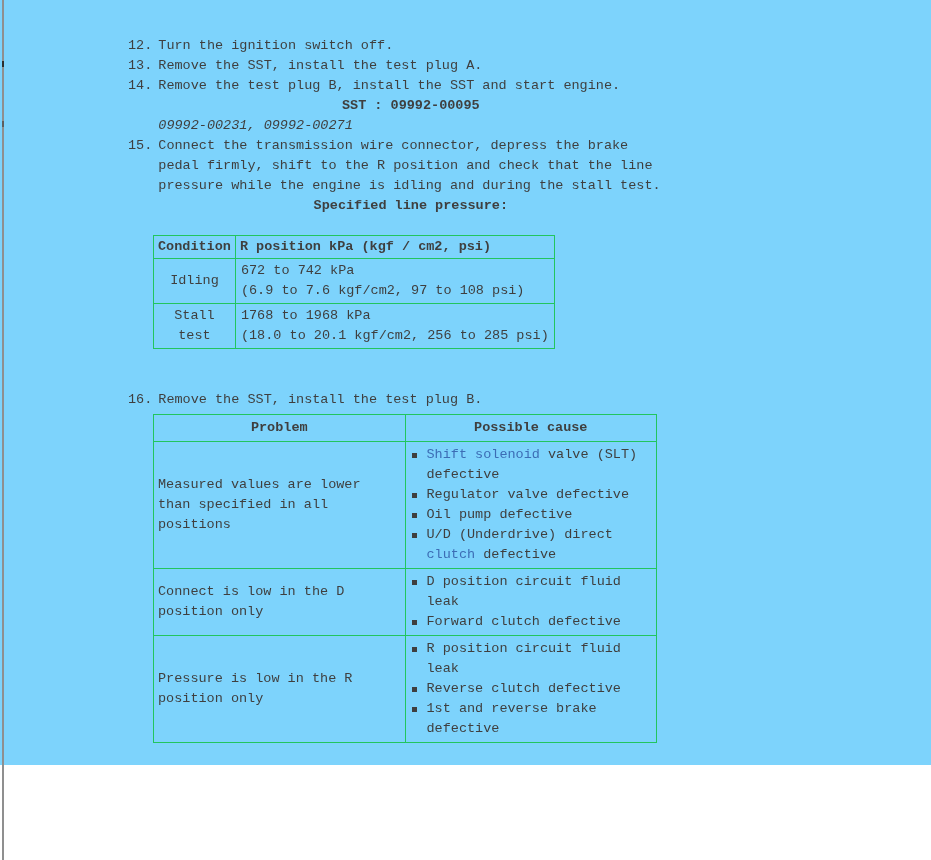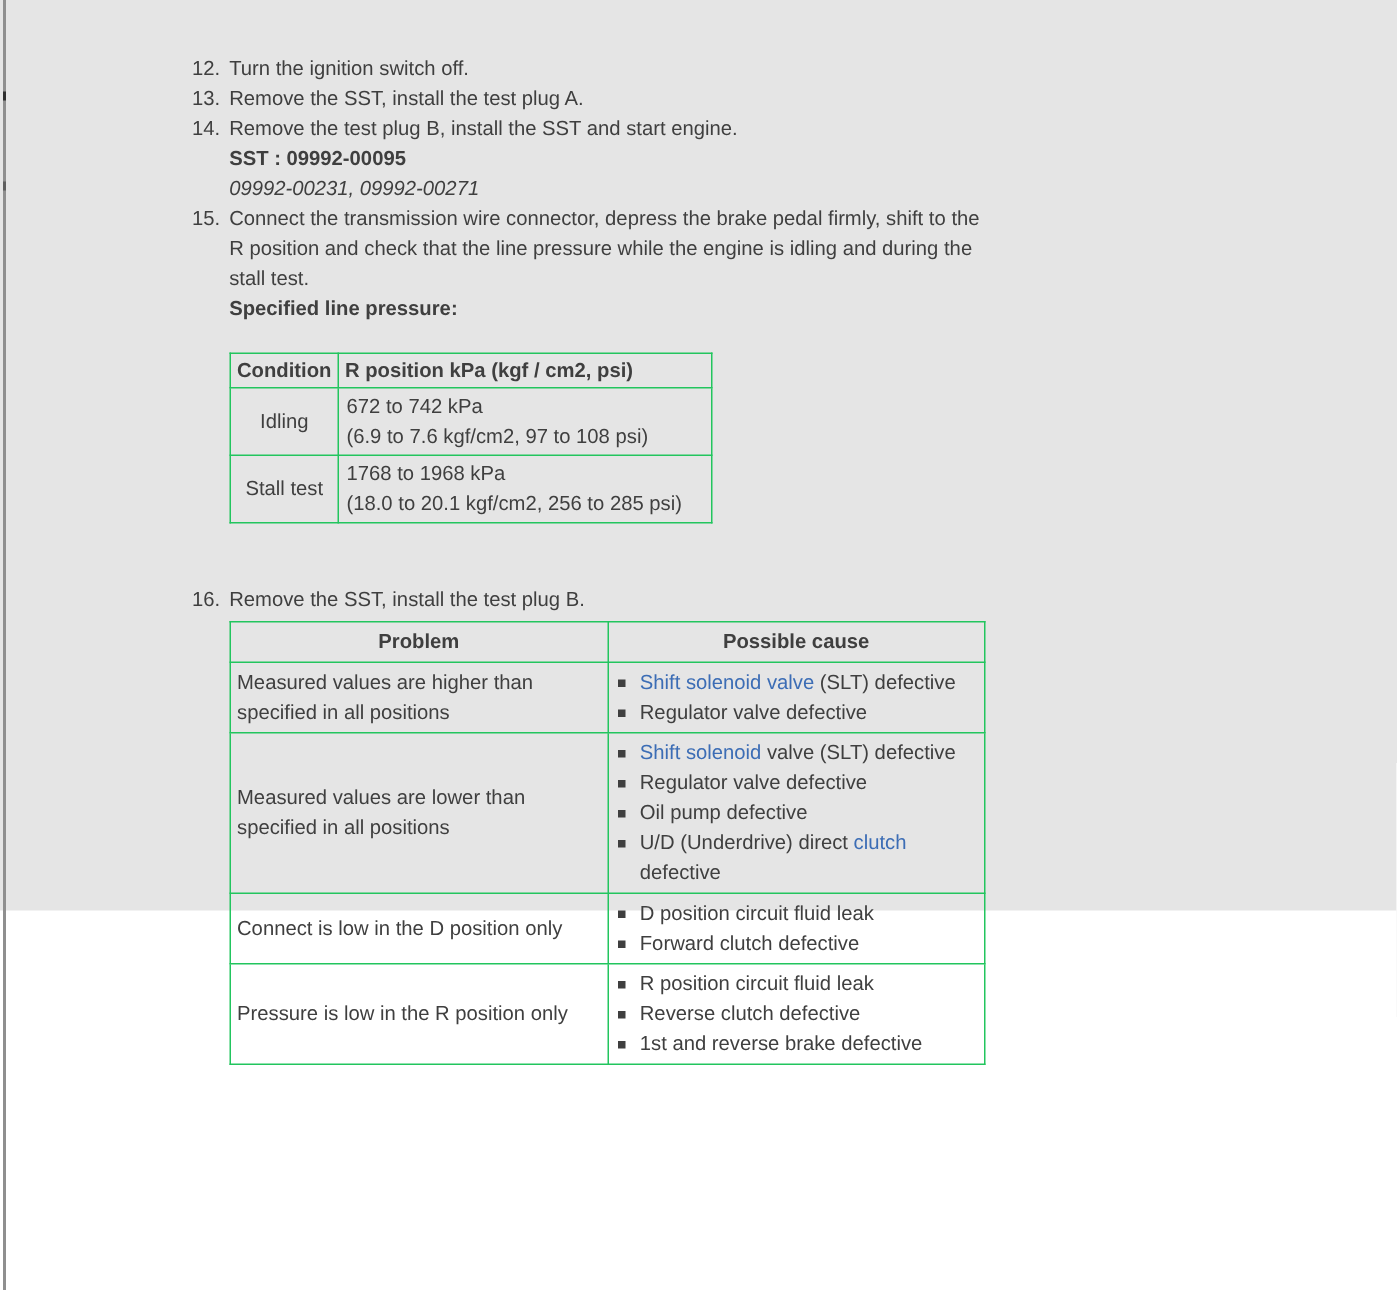--- a/index.html
+++ b/index.html
@@ -8,22 +8,23 @@
     background: #ffffff;
     width: 931px;
     height: 860px;
     overflow: hidden;
     font-family: "Liberation Sans", sans-serif;
     color: #3f3f3f;
   }
   .page {
     position: relative;
     width: 931px;
-    height: 607px;
-    background: #e5e5e5;
+    height: 765px;
+    background: #7dd3fc;
+    font-family: Liberation Mono, monospace;
   }
   
   .left-bar {
     position: absolute;
     left: 2px;
     top: 0;
     width: 2px;
     height: 860px;
     background: #8f8f8f;
   }
@@ -58,21 +59,21 @@
   .step .num {
     flex: 0 0 18px;
     text-align: right;
     margin-right: 6px;
     white-space: nowrap;
   }
   .step .body {
     flex: 1 1 auto;
     max-width: 505px;
   }
-  .bold-line { font-weight: bold; }
+  .bold-line { font-weight: bold; text-align: center; }
   .italic-line { font-style: italic; }
 
   table {
     border-collapse: collapse;
     table-layout: fixed;
   }
   td, th {
     border: 1px solid #22c55e;
     font-size: 13.5px;
     line-height: 20px;
@@ -211,33 +212,20 @@
     </div>
 
 
     <table class="eval-table">
       <tbody>
           <tr>
         <th>Problem</th>
         <th>Possible cause</th>
       </tr>
 
-      <tr>
-        <td class="problem">Measured values are higher than specified in all positions</td>
-        <td class="causes">
-          <div class="cause">
-            <span class="sq"></span>
-            <span class="txt"><span class="cause-link">Shift solenoid valve</span><span> (SLT) defective</span></span>
-          </div>
-          <div class="cause">
-            <span class="sq"></span>
-            <span class="txt">Regulator valve defective</span>
-          </div>
-        </td>
-      </tr>
 
       <tr>
         <td class="problem">Measured values are lower than specified in all positions</td>
         <td class="causes">
           <div class="cause">
             <span class="sq"></span>
             <span class="txt"><span class="cause-link">Shift solenoid</span><span> valve (SLT) defective</span></span>
           </div>
           <div class="cause">
             <span class="sq"></span>

